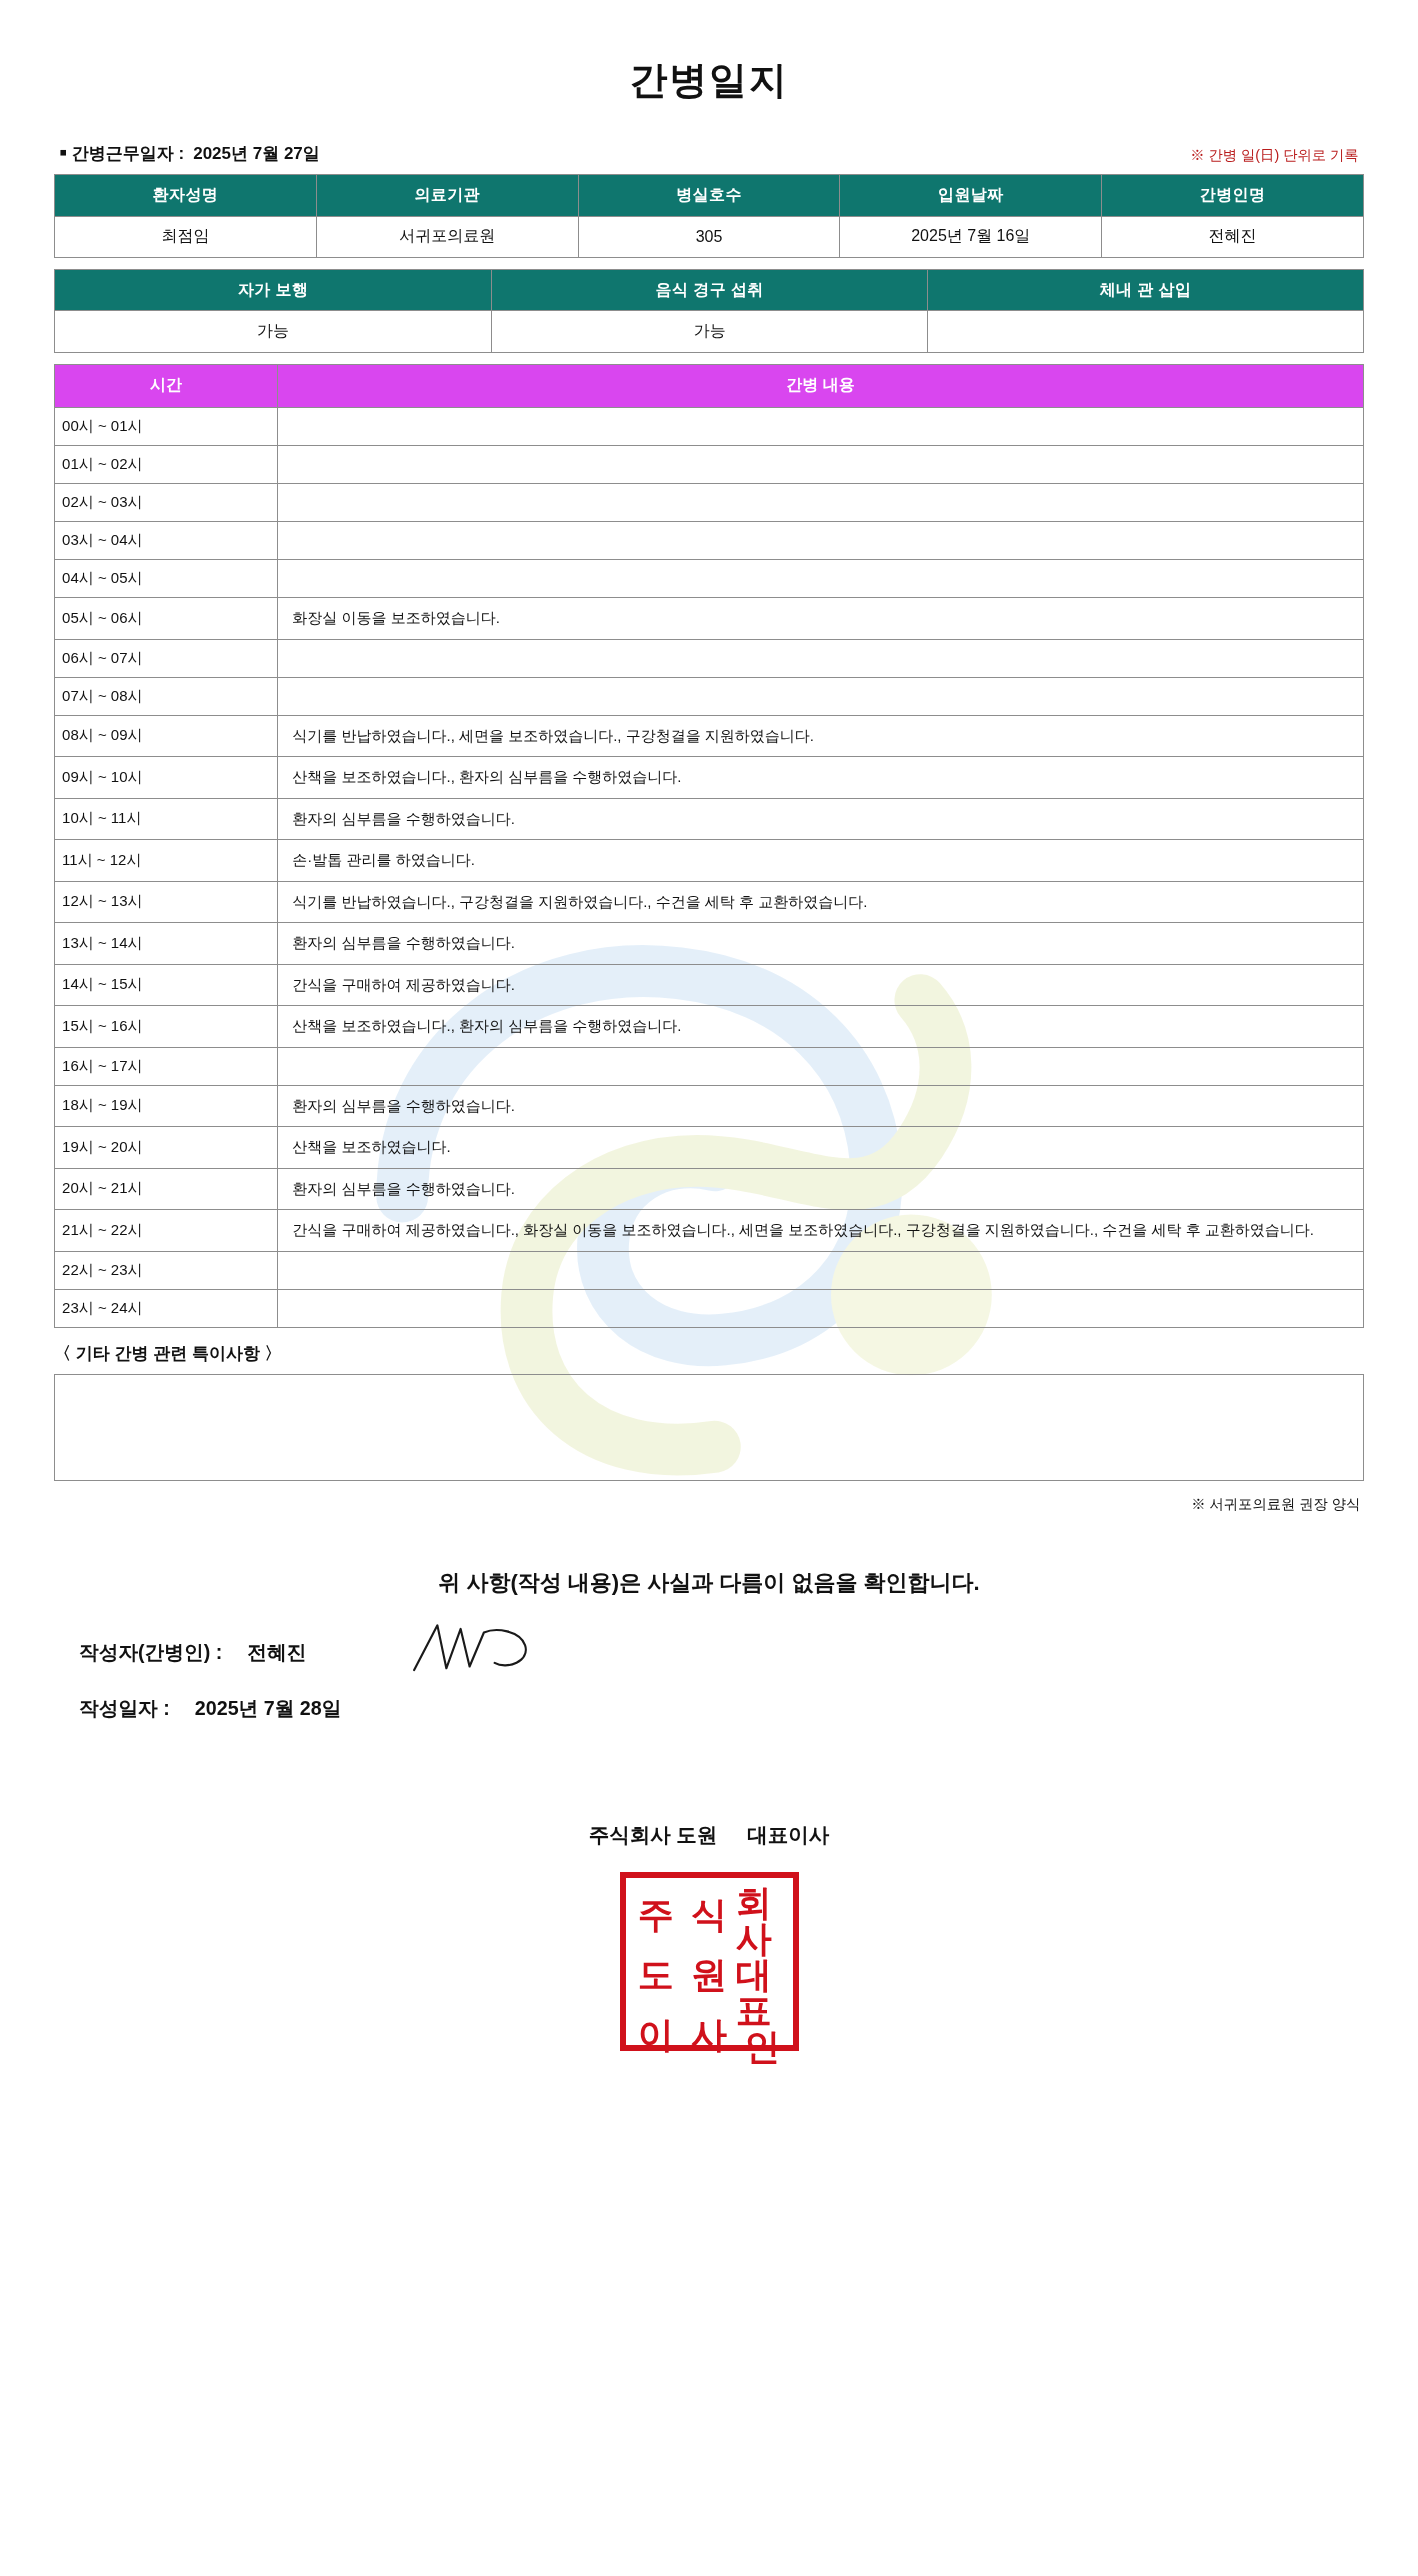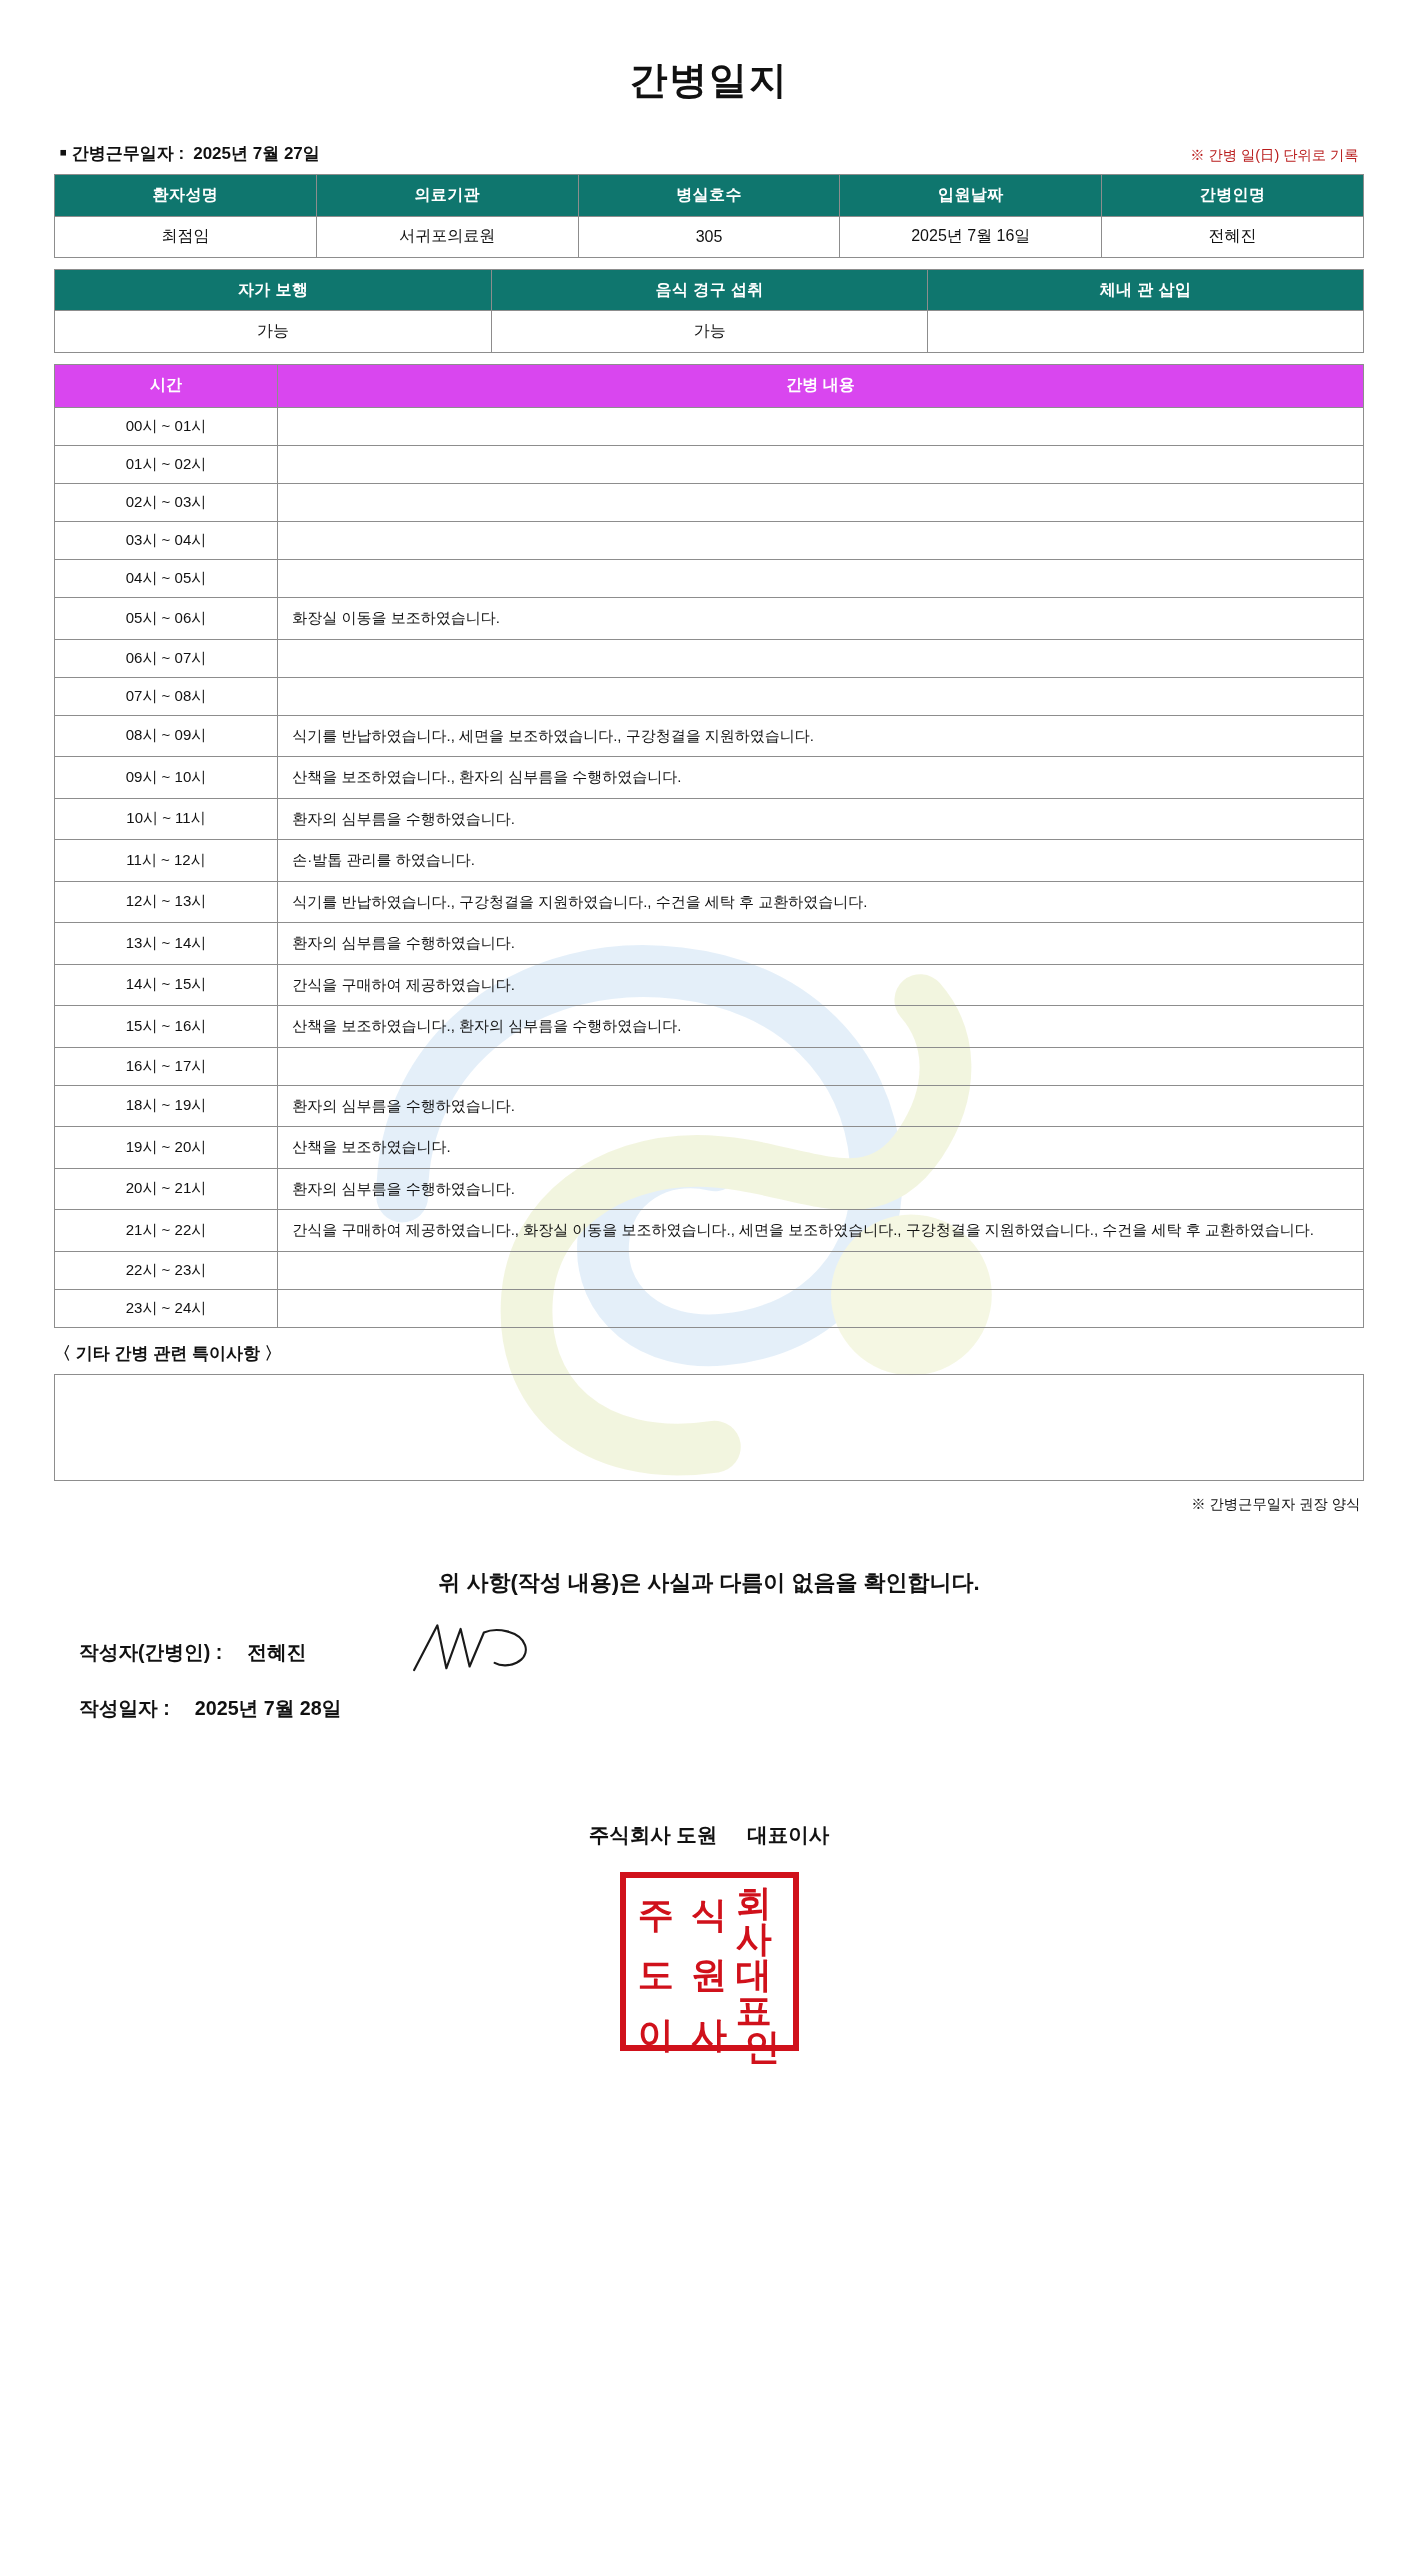--- a/index.html
+++ b/index.html
@@ -108,21 +108,20 @@
     text-align: center;
   }
   table.sched td {
     border: 0.9px solid #8d8d8d;
     font-size: 15px;
     padding: 9px 7.1px;
     vertical-align: middle;
     background: transparent;
   }
   table.sched td.time {
-    text-align: center;
     width: 223px;
     white-space: nowrap;
   }
   table.sched td.note {
     text-align: left;
     line-height: 1.5;
     padding-left: 14.3px;
   }
 
   .remark-title {
@@ -373,21 +372,21 @@
           <tr>
             <td class="time">23시 ~ 24시</td>
             <td class="note"></td>
           </tr>
         </tbody>
     </table>
 
     <div class="remark-title">〈 기타 간병 관련 특이사항 〉</div>
     <div class="remark-box"></div>
 
-    <div class="assoc-note">※ 간병근무일자 권장 양식</div>
+    <div class="assoc-note">※ 서귀포의료원 권장 양식</div>
 
     <div class="confirm">위 사항(작성 내용)은 사실과 다름이 없음을 확인합니다.</div>
 
     <div class="sign-line">
       <span class="label">작성자(간병인) :</span><span class="value">전혜진</span>
       <svg class="signature" viewBox="0 0 170 70" aria-hidden="true">
         <path d="M8 58 L34 8 L44 56 L60 12 L70 54 L86 16 C100 10 126 14 132 30 C138 48 112 58 98 50" fill="none" stroke="#1a1a1a" stroke-width="2.4" stroke-linecap="round" stroke-linejoin="round"></path>
       </svg>
     </div>
 

